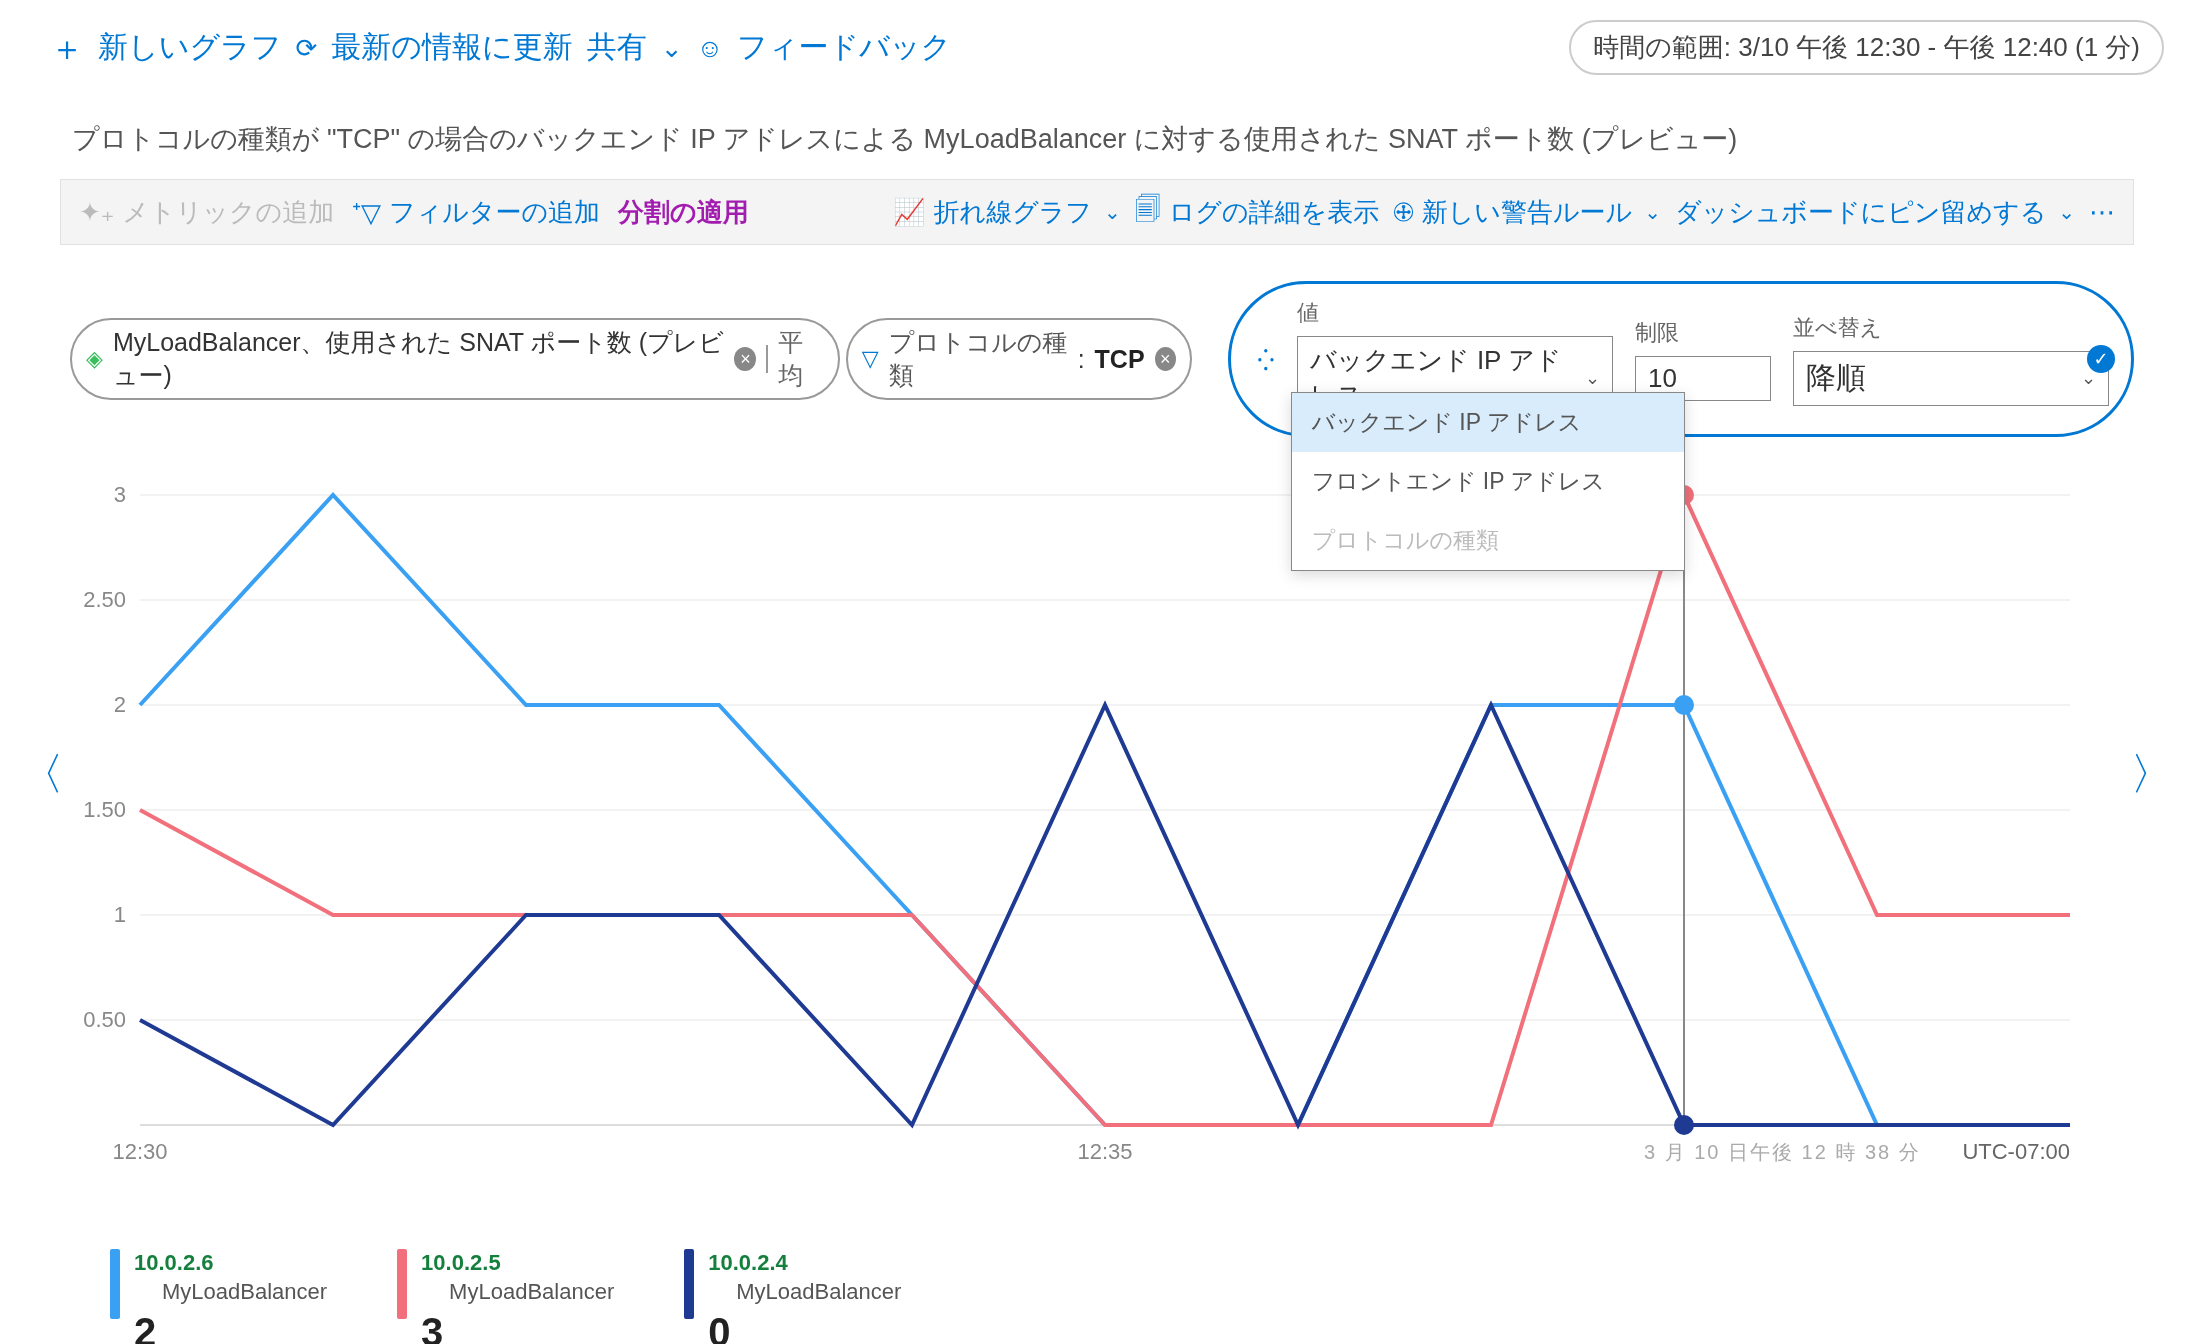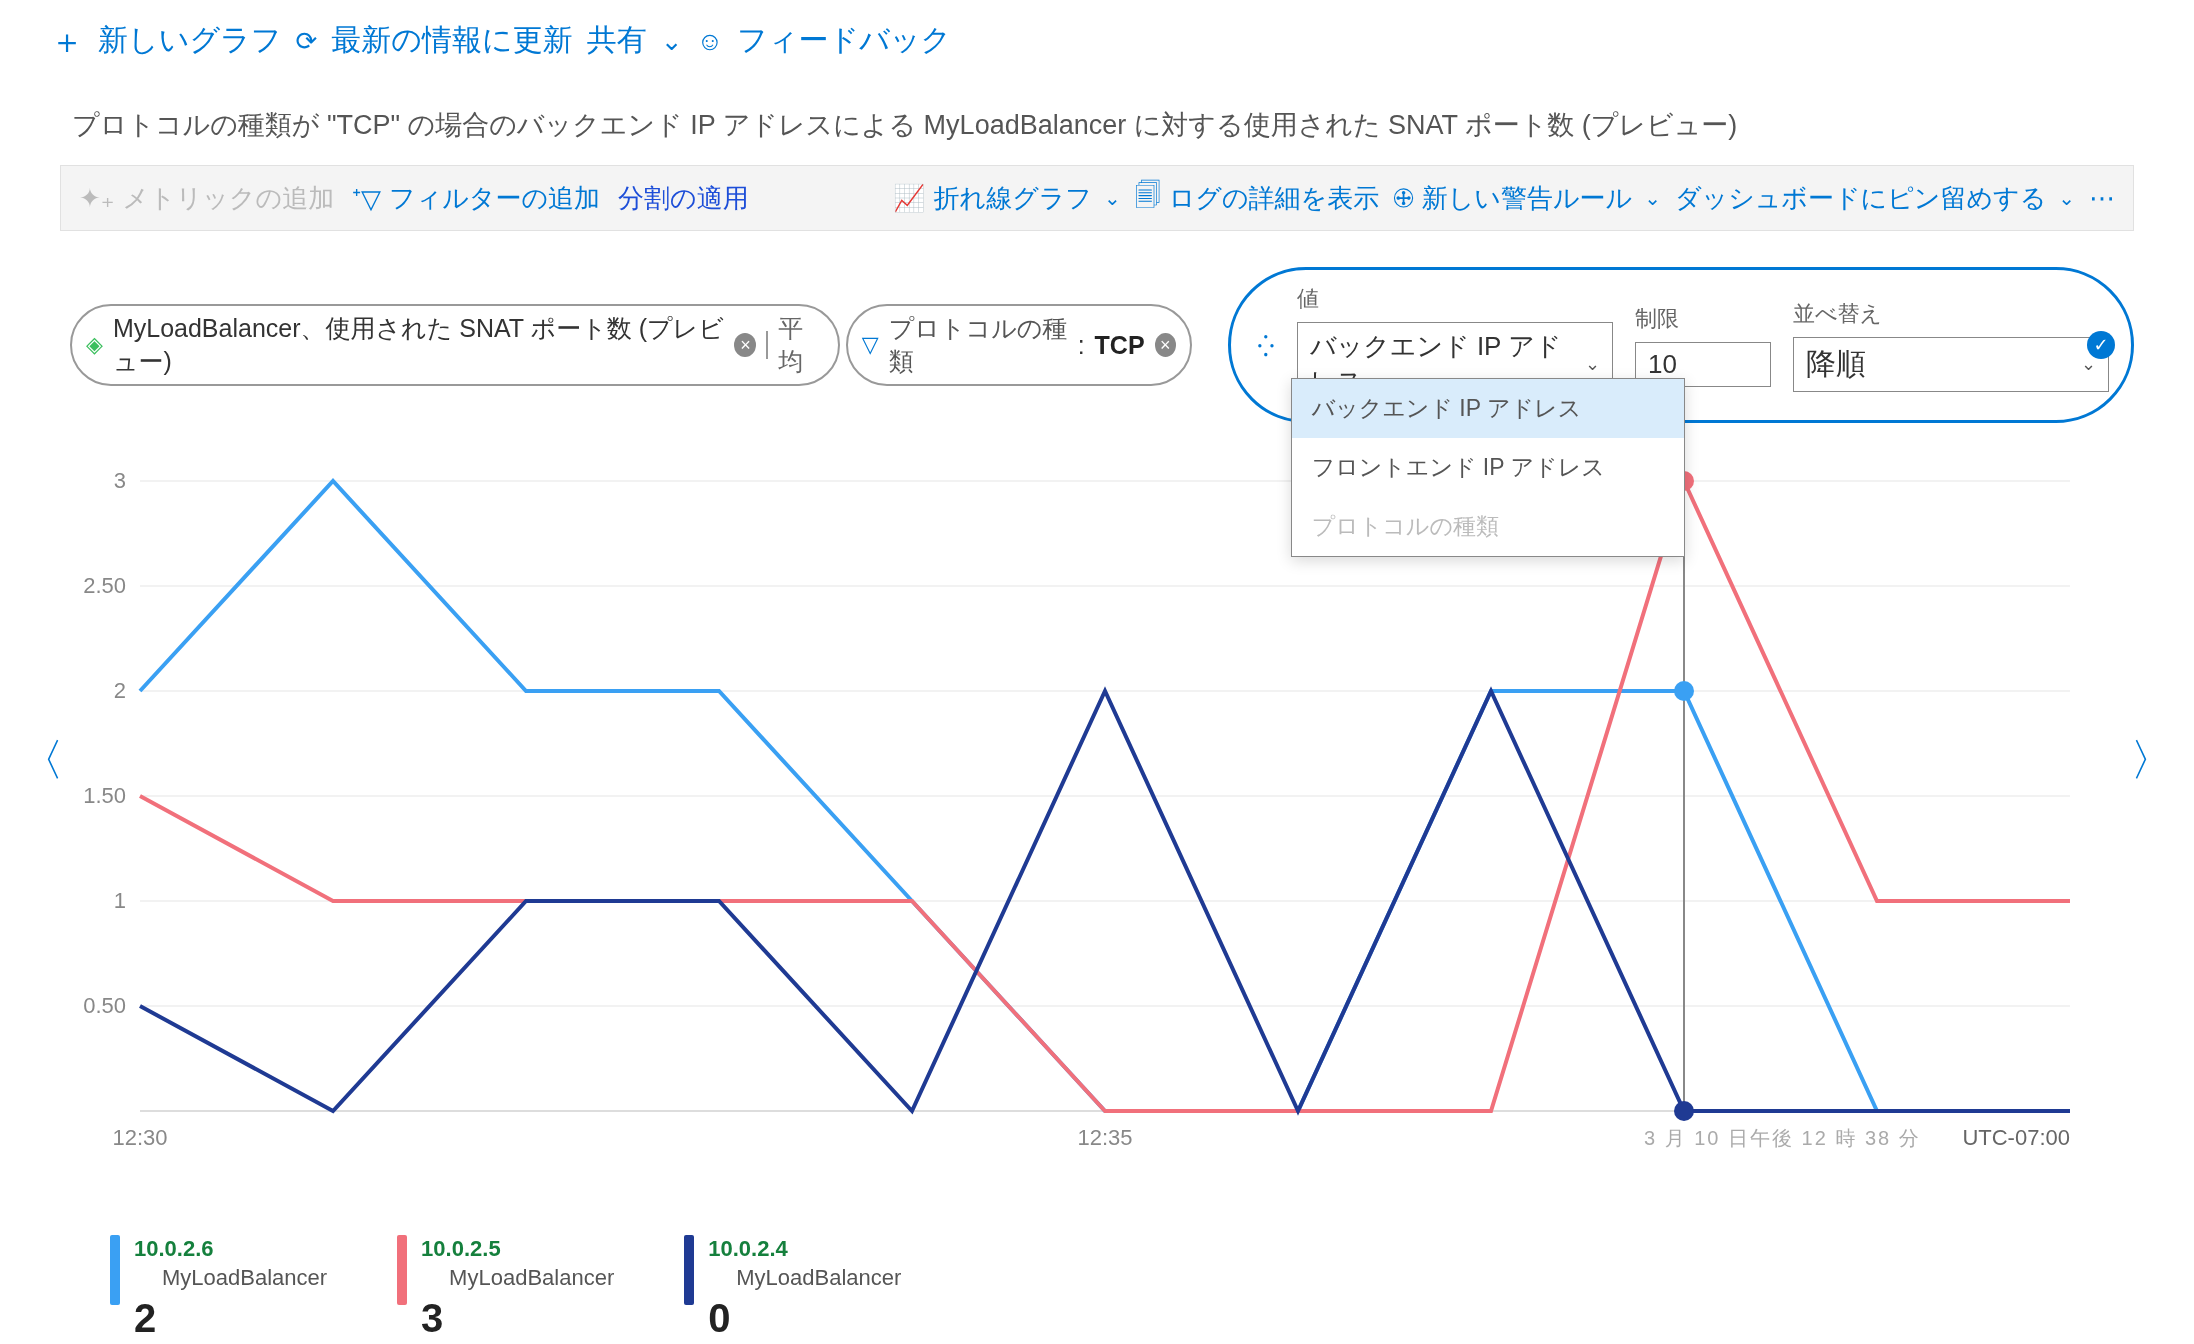--- a/index.html
+++ b/index.html
@@ -85,21 +85,21 @@
     padding: 10px 18px;
     font-size: 26px;
   }
   .metric-left {
     display: flex;
     align-items: center;
     gap: 18px;
   }
   .metric-left .add-metric { color: #bbb; display:flex; align-items:center; gap:8px;}
   .metric-left .add-filter  { color: var(--blue); display:flex; align-items:center; gap:8px;}
-  .metric-left .apply-split { color: #1d4ed8; }
+  .metric-left .apply-split { color: #a21caf; font-weight: bold; }
   .metric-right {
     display: flex;
     align-items: center;
     gap: 14px;
     color: var(--blue);
   }
   .metric-right .item {
     display: flex;
     align-items: center;
     gap: 8px;
@@ -259,20 +259,24 @@
 <div class="topbar">
   <div class="topbar-left">
     <span class="plus-icon">＋</span>
     <span>新しいグラフ</span>
     <span class="refresh-icon">⟳</span>
     <span>最新の情報に更新</span>
     <span>共有</span>
     <span class="share-icon">⌄</span>
     <span class="smile-icon">☺</span>
     <span>フィードバック</span>
+  </div>
+  <div class="time-range">
+    <span>時間の範囲:</span>
+    <span>3/10 午後 12:30 - 午後 12:40 (1 分)</span>
   </div>
 </div>
 
 <div class="chart-title">プロトコルの種類が "TCP" の場合のバックエンド IP アドレスによる MyLoadBalancer に対する使用された SNAT ポート数 (プレビュー)</div>
 
 <div class="metric-panel">
   <div class="metric-left">
     <span class="add-metric">
       <span style="color:#bbb;">✦₊</span>
       <span>メトリックの追加</span>

